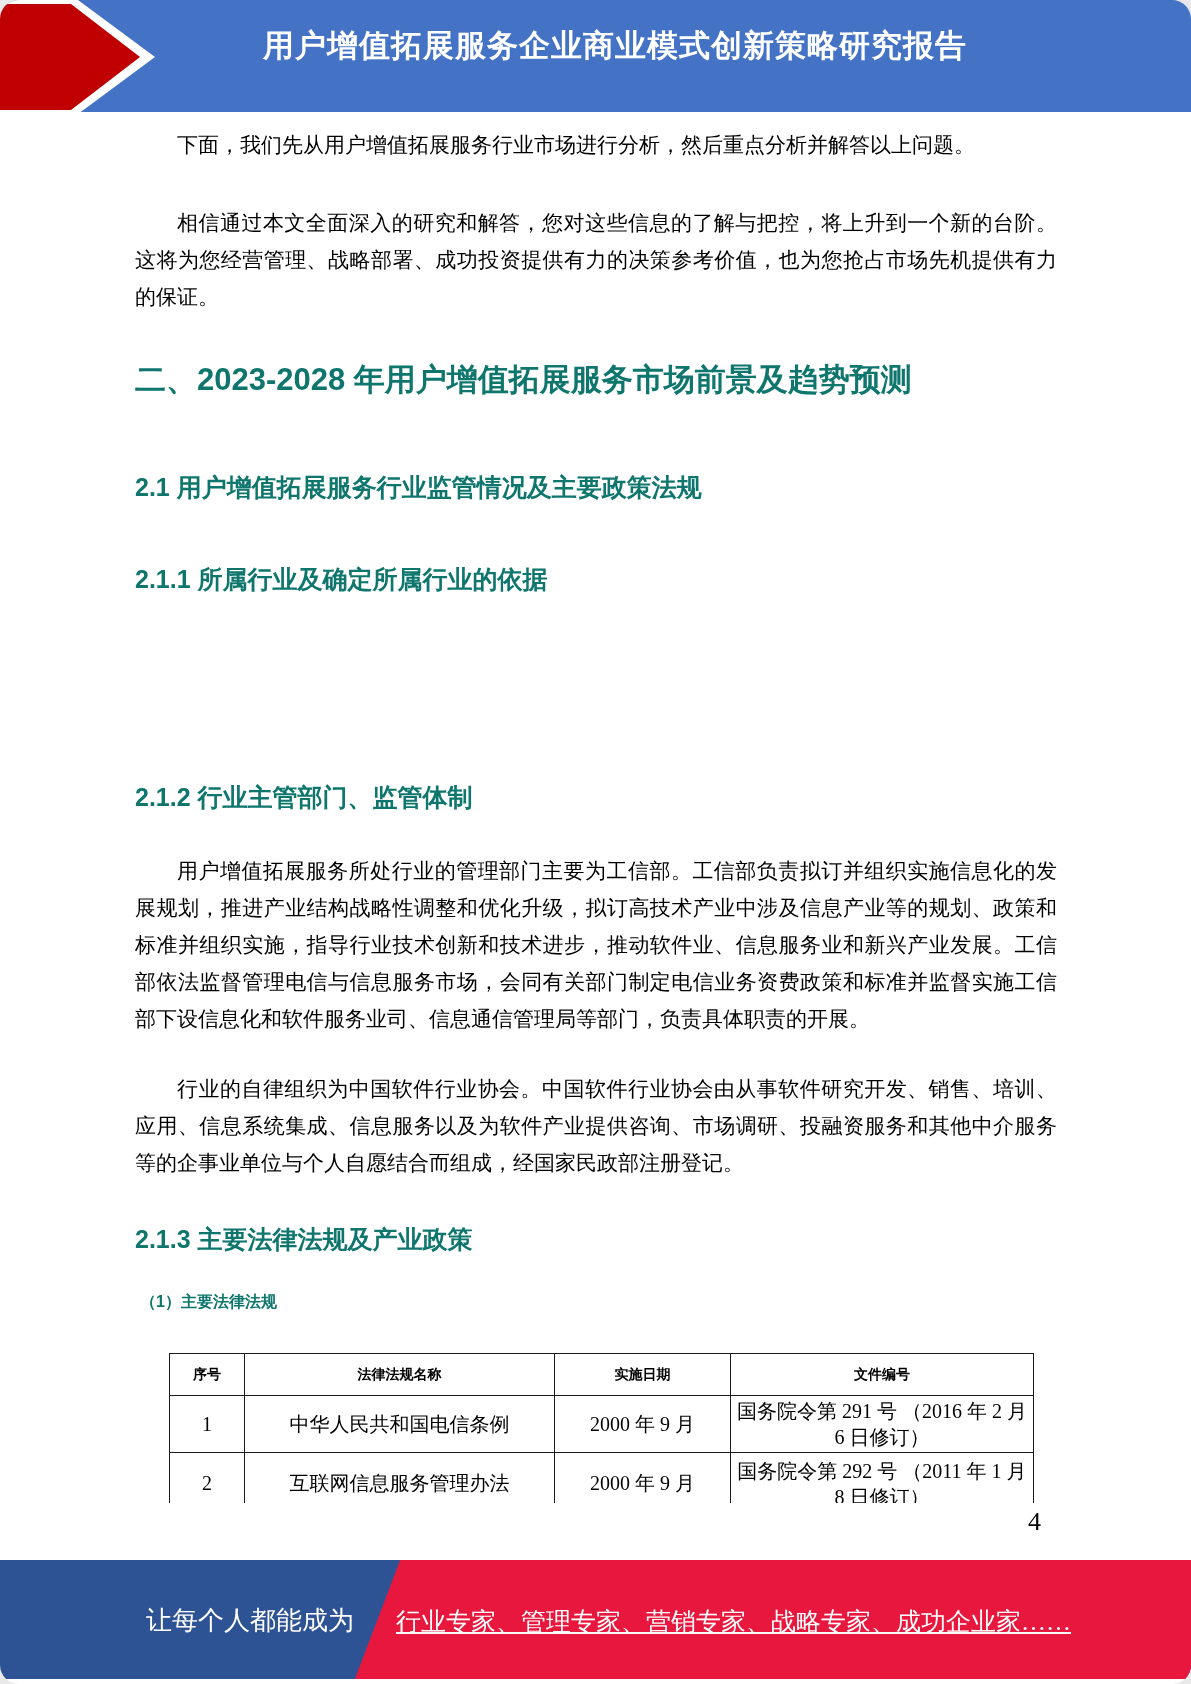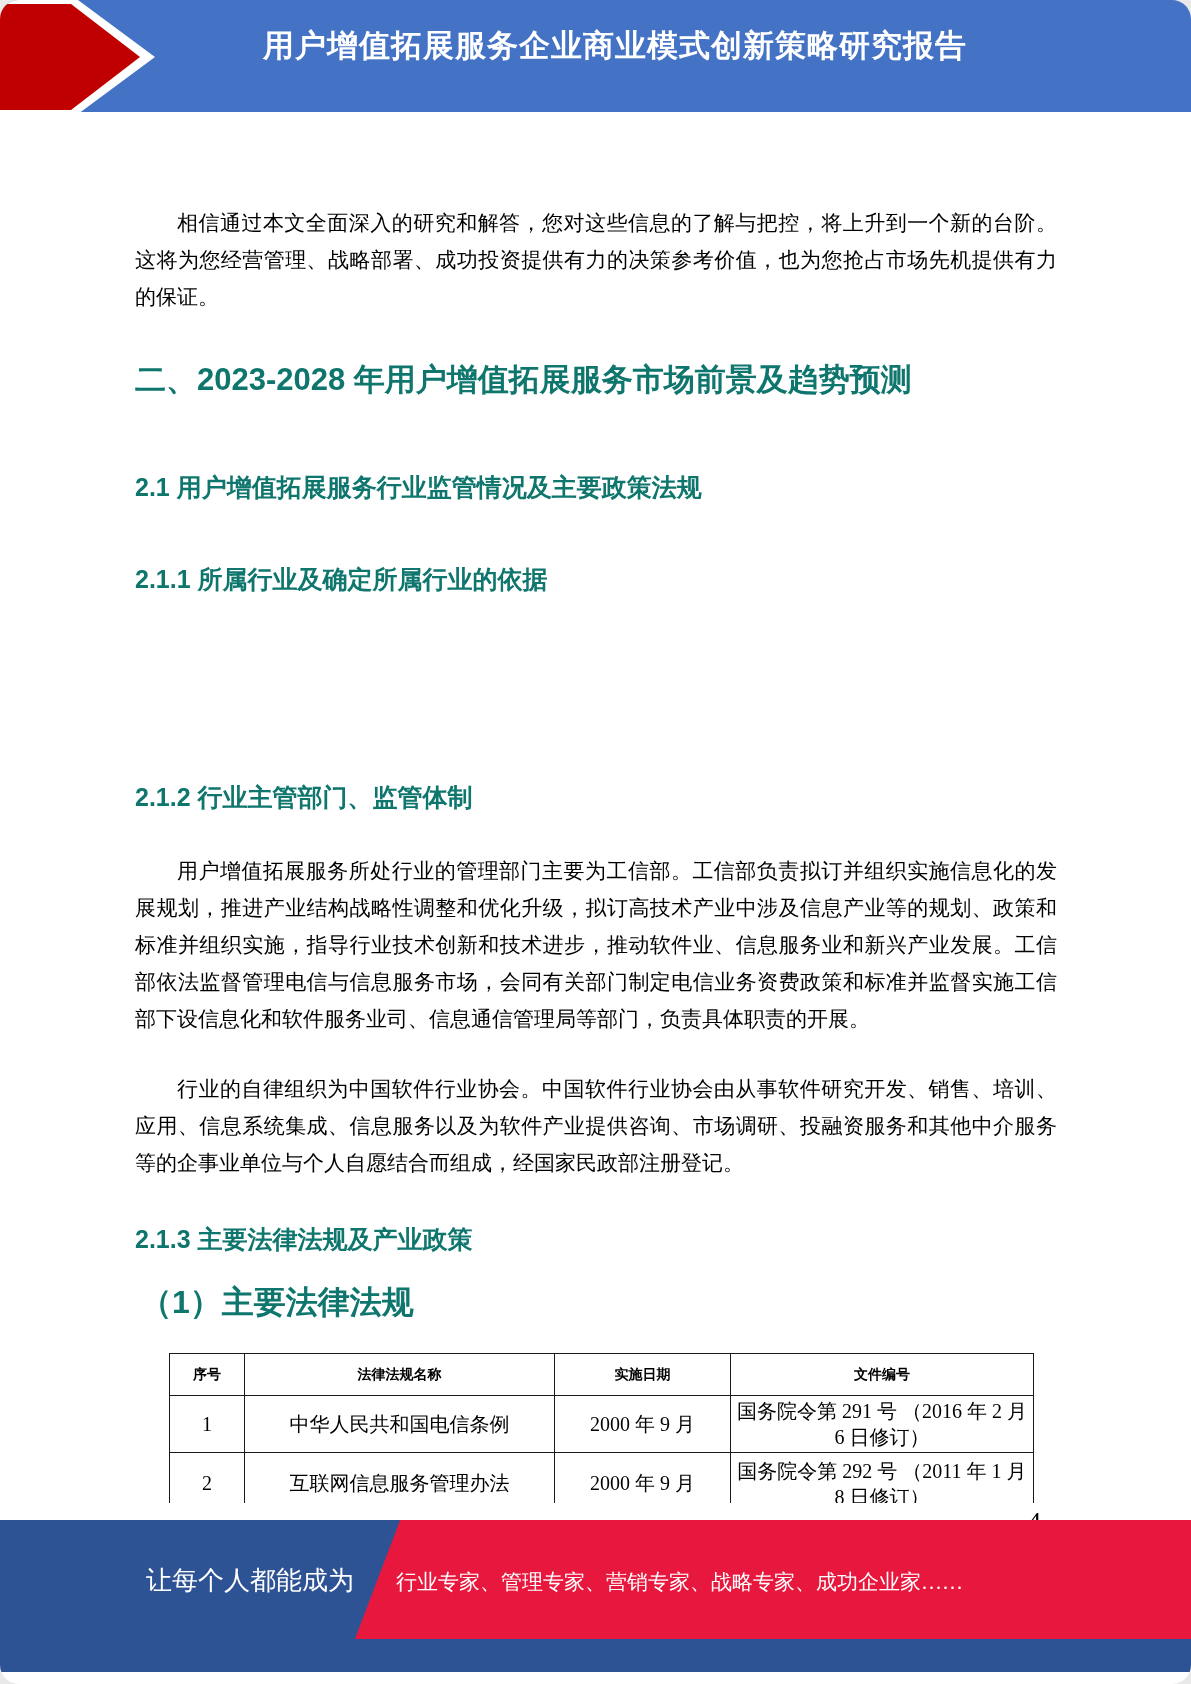--- a/index.html
+++ b/index.html
@@ -48,21 +48,21 @@
   }
   .hd{
     position:absolute;left:135px;width:960px;
     font-family:"Liberation Sans","DejaVu Sans",sans-serif;
     font-weight:bold;
     white-space:nowrap;
     color:#0f766e;
   }
   .hd-1{font-size:31px;line-height:40px;}
   .hd-2{font-size:25px;line-height:34px;}
-  .hd-3{font-size:32px;line-height:32px;}
+  .hd-3{font-size:16px;line-height:32px;}
   
   .table-wrap{
     position:absolute;left:169px;top:1353px;
     width:866px;height:150px;
     overflow:hidden;
   }
   table.laws{
     border-collapse:collapse;
     width:864px;
     table-layout:fixed;
@@ -88,53 +88,54 @@
   .col-date{width:176px;}
   .col-doc{width:303px;}
   
   .page-number{
     position:absolute;right:150px;top:1505px;
     font-size:26px;line-height:34px;
     font-family:"Liberation Serif","DejaVu Serif",serif;
   }
   
   .footer{
-    position:absolute;left:0;bottom:12px;
-    width:1191px;height:152px;
+    position:absolute;left:0;bottom:5px;
+    width:1191px;height:119px;
     background:var(--footer_blue,#2E5394);
     margin-top:44px;
   }
   .footer-red{
     position:absolute;left:0;top:0;
     width:1191px;height:119px;
     background:var(--footer_red,#E8173D);
     clip-path:polygon(33.6% 0,100% 0,100% 100%,29.8% 100%);
   }
   .footer-text{
     position:absolute;
     color:#ffffff;
     font-family:"Liberation Serif","DejaVu Serif",serif;
     white-space:nowrap;
   }
   .footer-left{left:146px;top:46px;font-size:26px;line-height:30px;}
-  .footer-right{left:396px;top:47px;font-size:21px;line-height:30px;}
+  .footer-right{left:396px;top:47px;font-size:25px;line-height:30px;text-decoration:underline;}
 </style>
 </head>
 <body>
 
 <div class="page">
 
   <header class="banner">
     <svg class="banner-arrow" width="160" height="114" viewBox="0 0 160 114" aria-hidden="true">
       <polygon points="0,0 78,0 155,57 78,114 0,114" fill="#ffffff"></polygon>
       <polygon points="0,4 71,4 140,57 71,110 0,110" fill="#C00000"></polygon>
     </svg>
     <div class="banner-title">用户增值拓展服务企业商业模式创新策略研究报告</div>
   </header>
 
+  <p class="para" style="top:127px">下面，我们先从用户增值拓展服务行业市场进行分析，然后重点分析并解答以上问题。</p>
 
   <p class="para" style="top:205px">相信通过本文全面深入的研究和解答，您对这些信息的了解与把控，将上升到一个新的台阶。这将为您经营管理、战略部署、成功投资提供有力的决策参考价值，也为您抢占市场先机提供有力的保证。</p>
 
   <h1 class="hd hd-1" style="top:360px">二、2023-2028 年用户增值拓展服务市场前景及趋势预测</h1>
 
   <h2 class="hd hd-2" style="top:470px">2.1 用户增值拓展服务行业监管情况及主要政策法规</h2>
 
   <h3 class="hd hd-2" style="top:562px">2.1.1 所属行业及确定所属行业的依据</h3>
 
 

